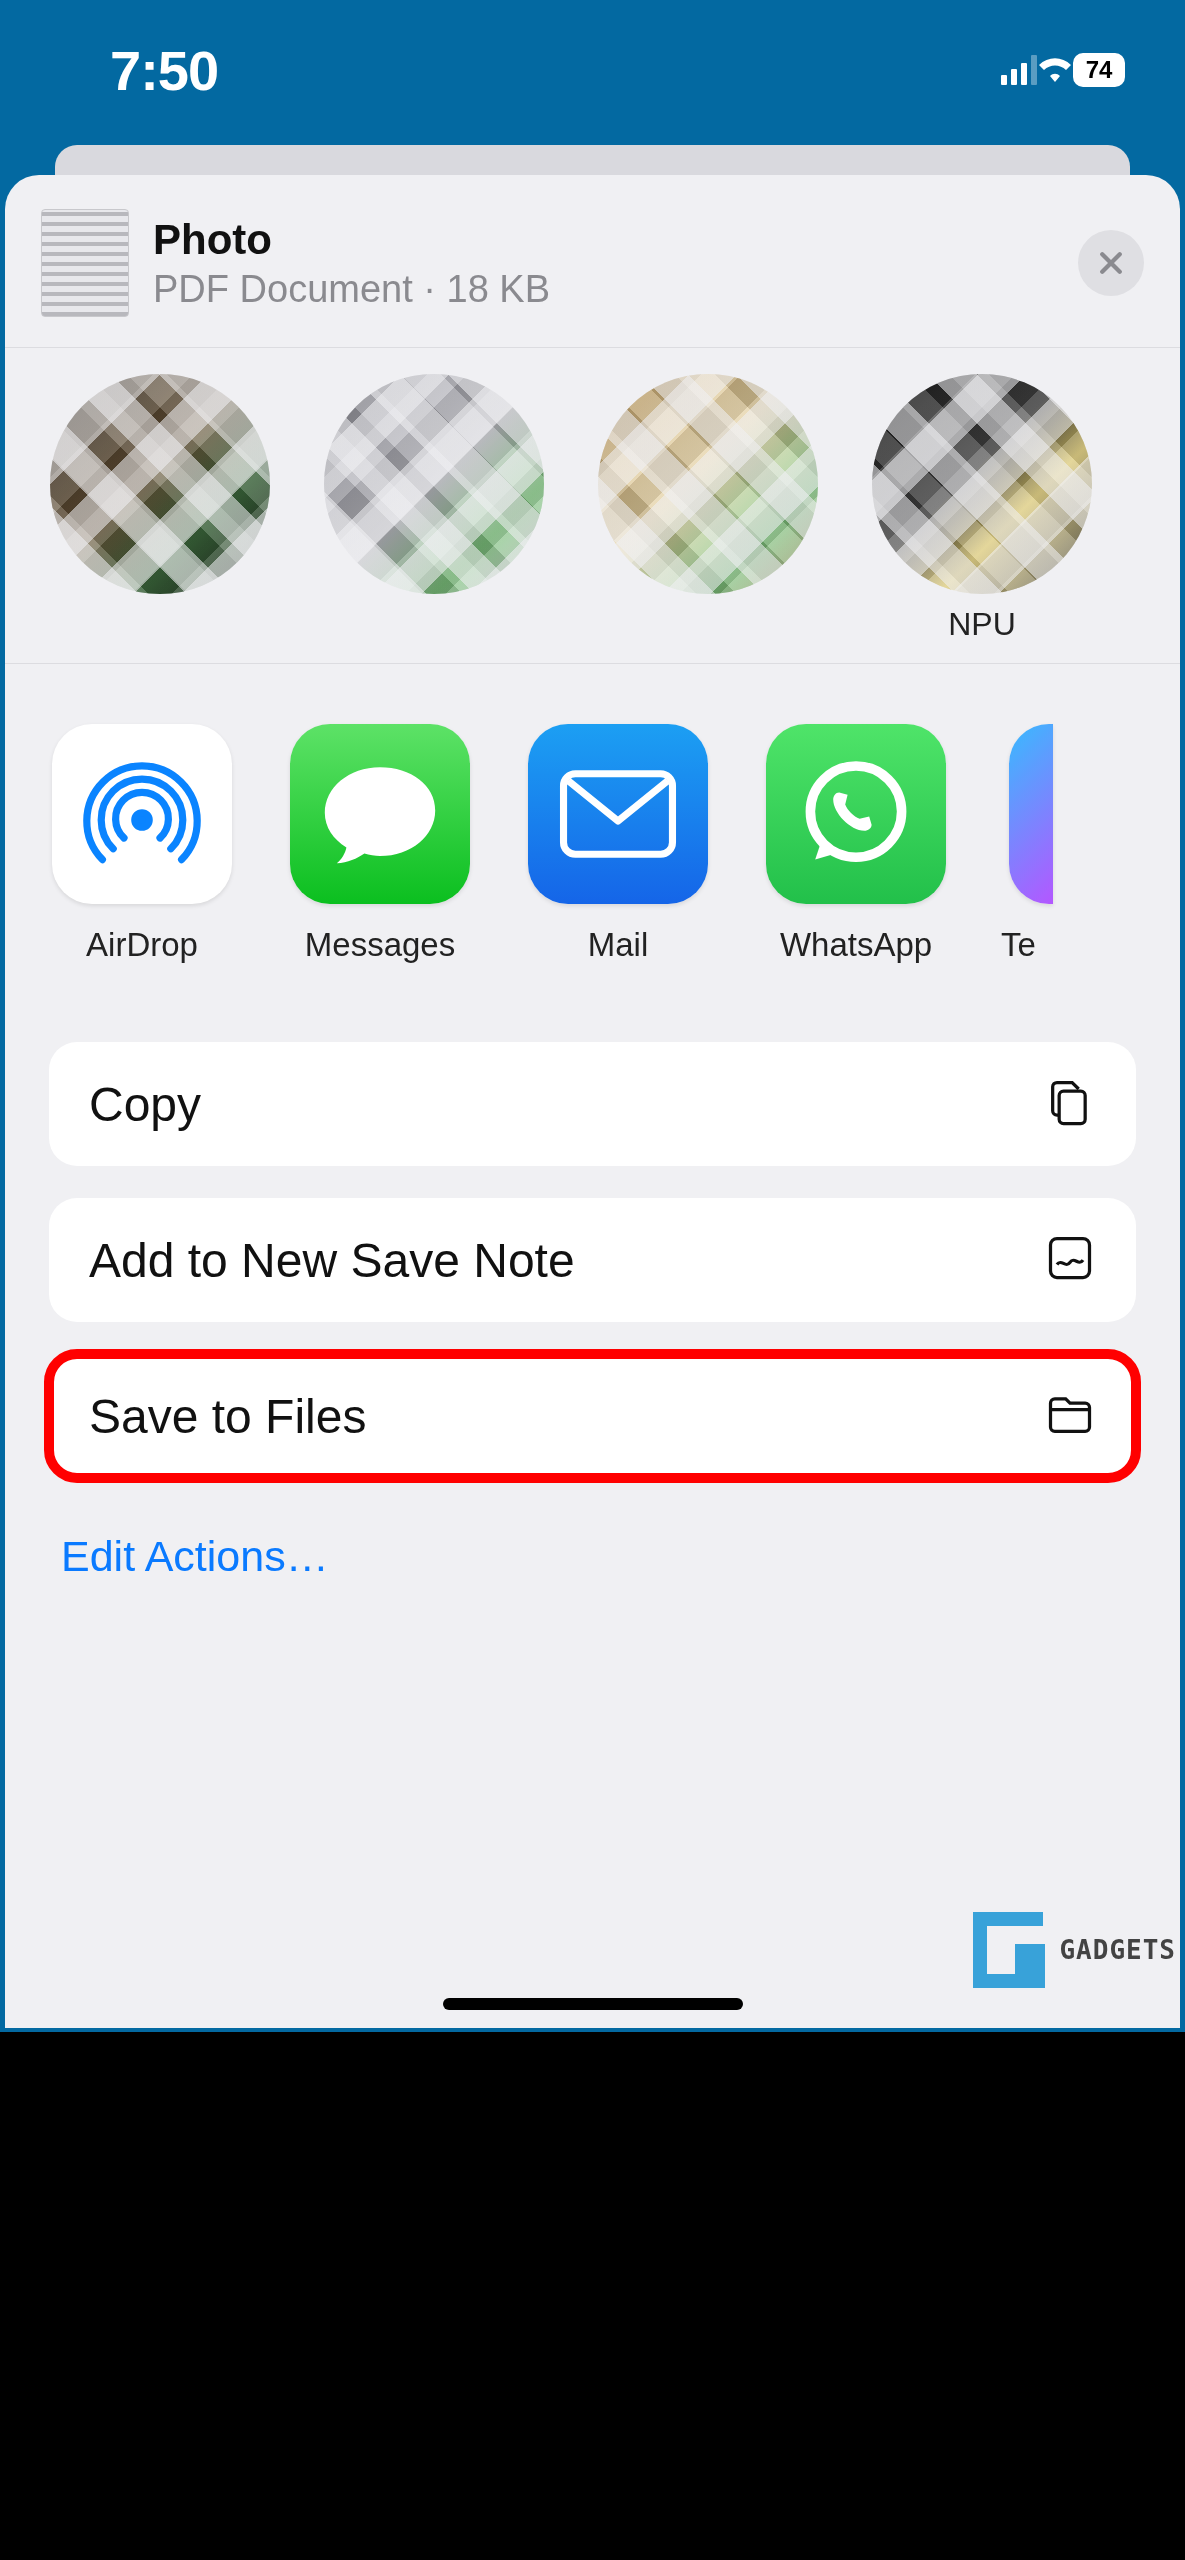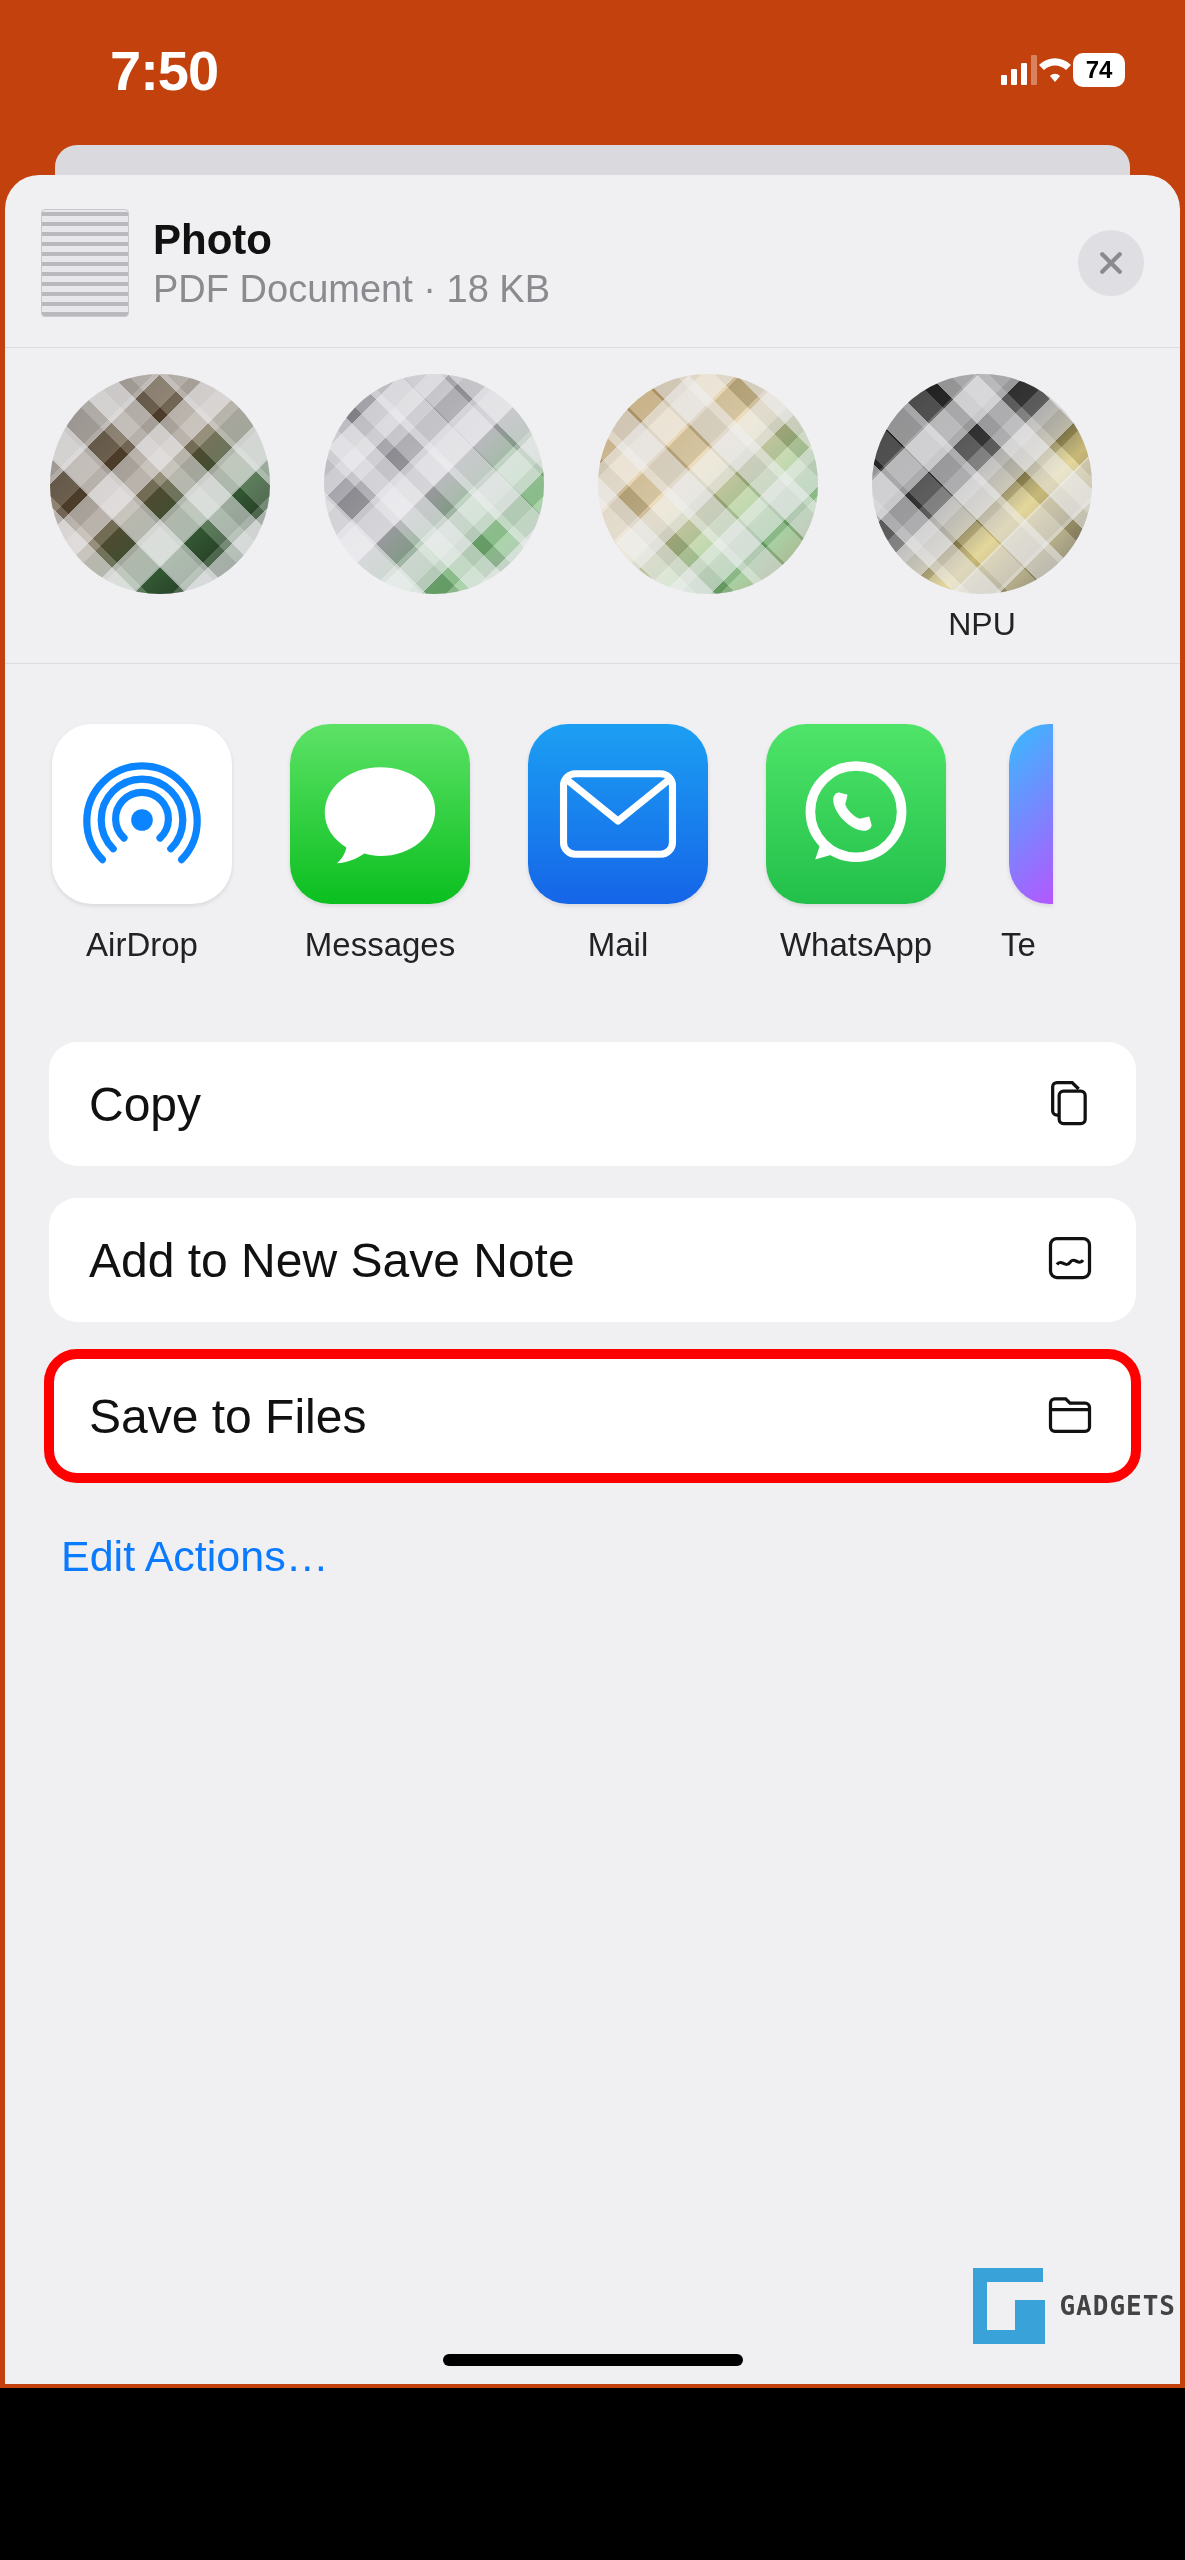--- a/index.html
+++ b/index.html
@@ -5,22 +5,22 @@
   * { margin: 0; padding: 0; box-sizing: border-box; }
   html, body {
     width: 1185px;
     height: 2560px;
     font-family: -apple-system, "SF Pro Text", "Helvetica Neue", Arial, sans-serif;
     background: #000;
     overflow: hidden;
   }
   .device {
     width: 1185px;
-    height: 2388px;
-    background: #c2410c;
+    height: 2032px;
+    background: #0369a1;
     position: relative;
   }
   .status-bar {
     height: 140px;
     display: flex;
     justify-content: space-between;
     align-items: center;
     padding: 0 60px 0 110px;
     color: #fff;
   }

